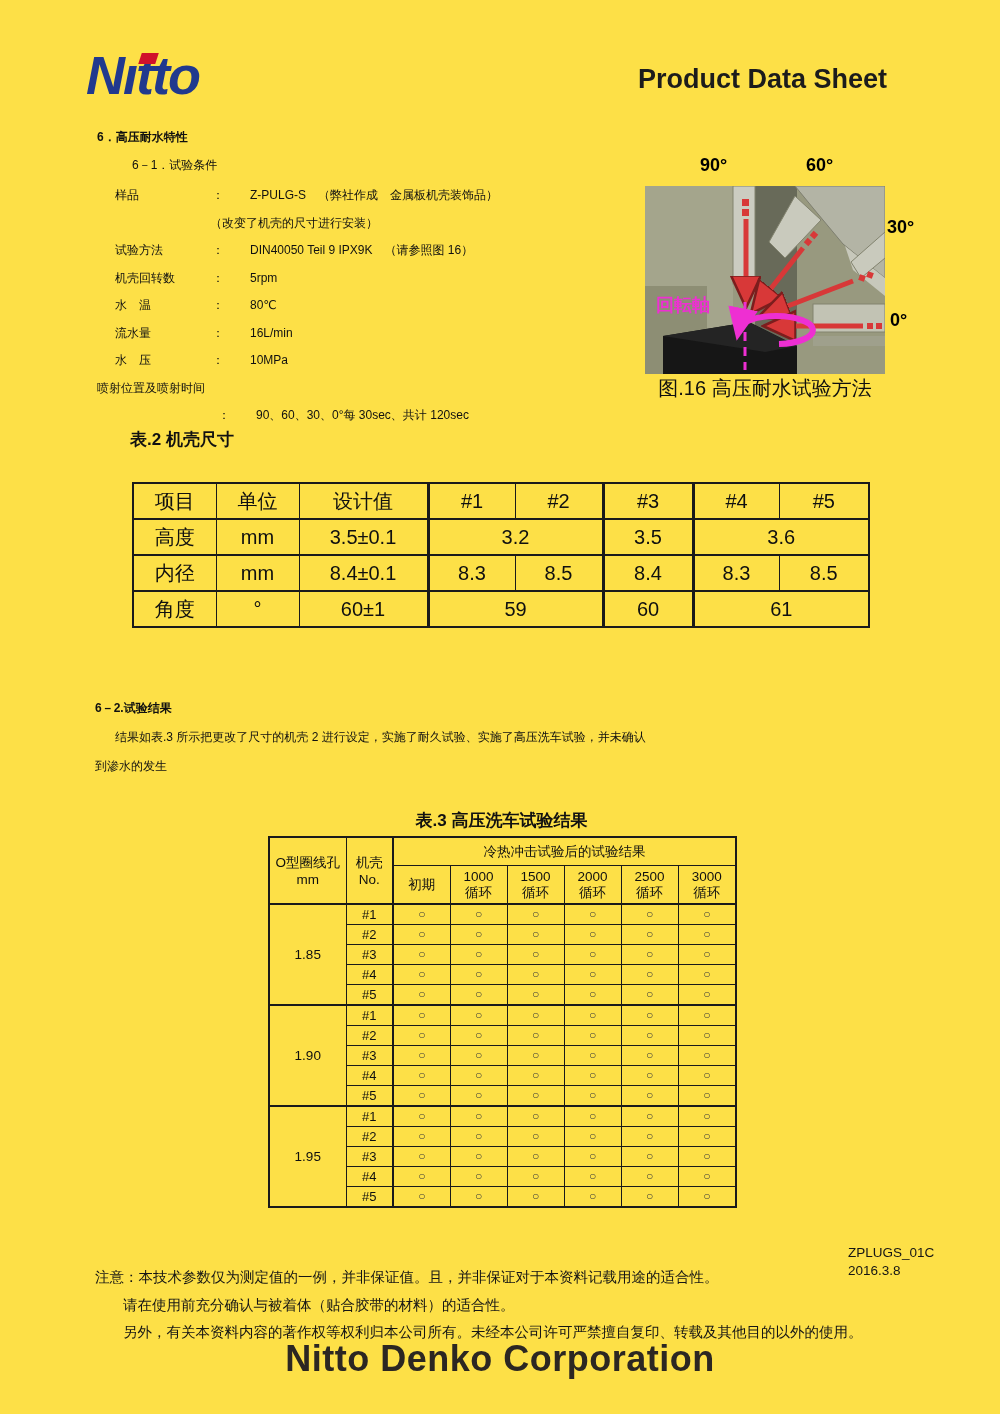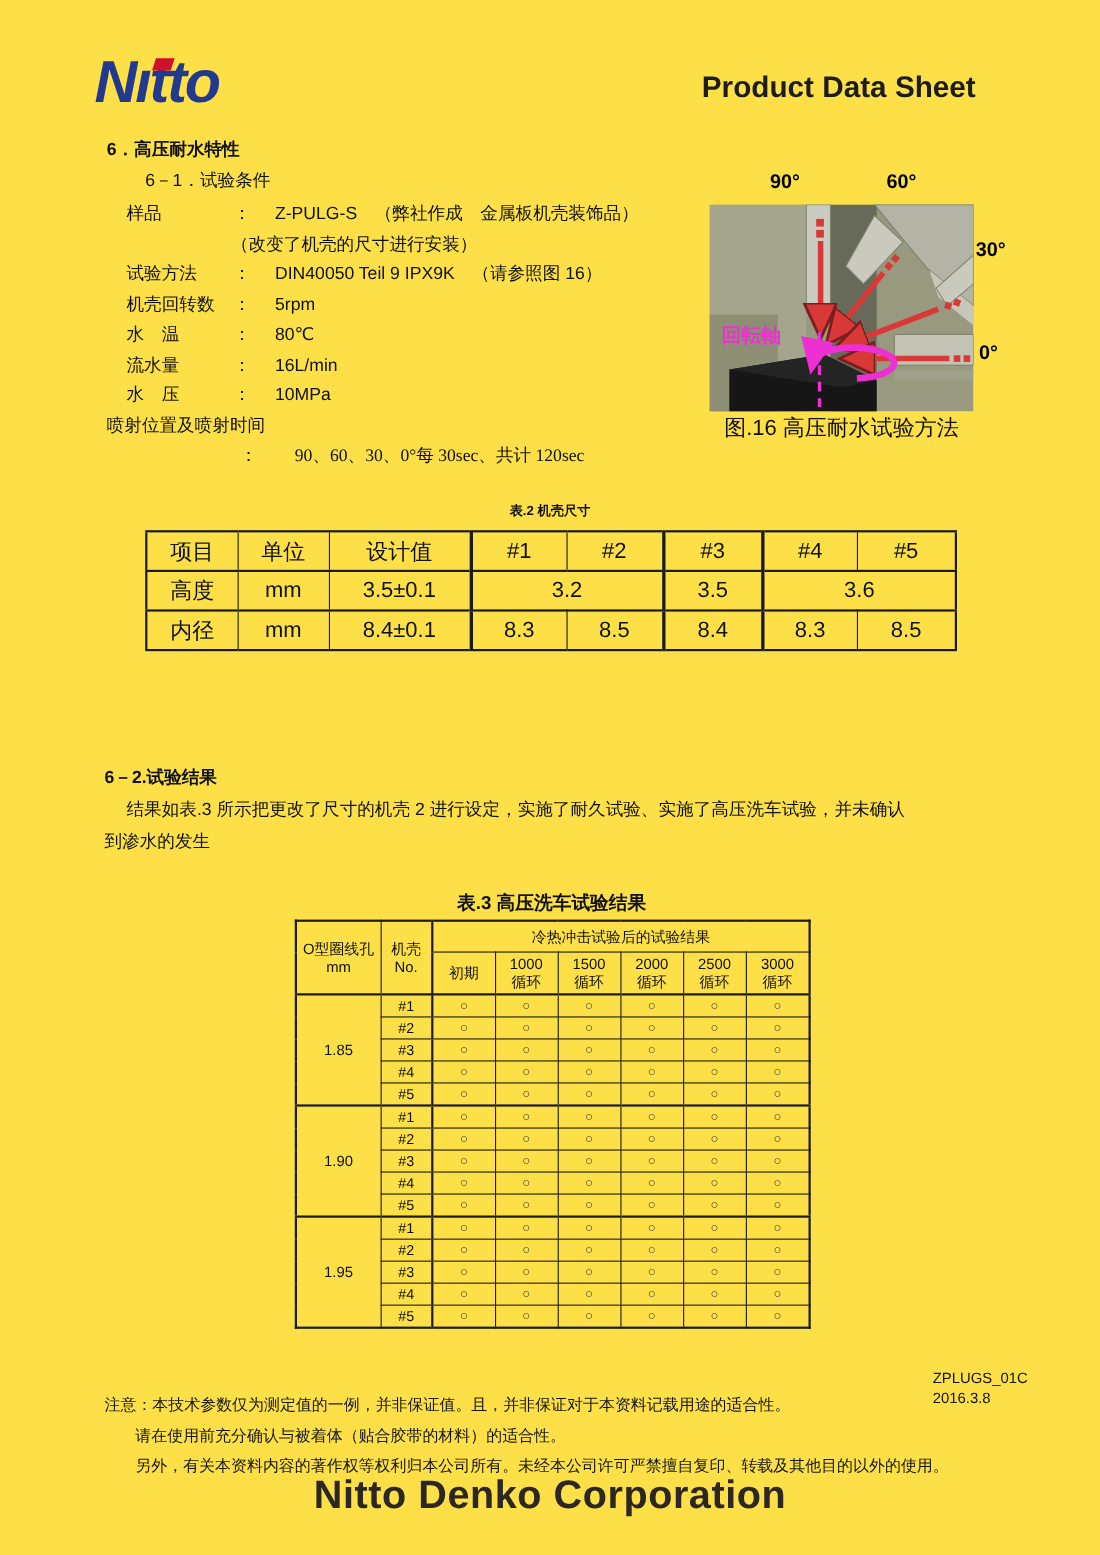--- a/index.html
+++ b/index.html
@@ -7,37 +7,37 @@
         font-family:"Liberation Sans","DejaVu Sans",sans-serif;color:#111;overflow:hidden;}
   .abs{position:absolute;}
 
   
   .logo{left:86px;top:48px;font-size:54px;font-weight:bold;font-style:italic;
         color:#21398e;letter-spacing:-2px;line-height:1;}
   .logo-dot{left:140px;top:53px;width:17px;height:11px;background:#d0112b;transform:skewX(-18deg);}
   .pds-title{left:638px;top:64px;font-size:27px;font-weight:bold;color:#1c1c1c;letter-spacing:0px;}
 
   
-  .h17{font-size:16px;line-height:20px;color:#101010;}
+  .h17{font-size:12px;line-height:20px;color:#101010;}
   .cond-row{left:115px;display:flex;}
   .c-label{width:97px;flex:0 0 97px;}
   .c-colon{width:38px;flex:0 0 38px;}
   .c-value{white-space:nowrap;}
 
   
   .fig-photo{left:645px;top:186px;width:240px;height:188px;}
   .angle{font-size:18px;font-weight:bold;color:#000;}
   .fig-caption{left:636px;top:375px;width:258px;text-align:center;font-size:20px;color:#101010;}
 
   
   table{border-collapse:collapse;table-layout:fixed;}
   td,th{padding:0;margin:0;text-align:center;vertical-align:middle;font-weight:normal;color:#101010;}
 
   
-  .t2-title{left:130px;top:456px;width:740px;text-align:center;font-size:12px;font-weight:bold;}
+  .t2-title{left:130px;top:428px;width:740px;font-size:17px;font-weight:bold;}
   .t2{left:132px;top:482px;}
   .t2 table{width:736px;border:2.5px solid #1a1a1a;}
   .t2 td{border:1px solid #1a1a1a;border-top-width:2px;border-bottom-width:2px;
          height:34px;font-size:20px;}
   .t2 td.thick-l{border-left-width:3px;}
 
   
   .t3-title{left:268px;top:809px;width:467px;text-align:center;font-size:17px;font-weight:bold;}
   .t3{left:268px;top:836px;}
   .t3 table{width:467px;border:2.5px solid #1a1a1a;}
@@ -96,21 +96,21 @@
       <span class="c-value">16L/min</span>
   </div>
   <div class="abs h17 cond-row" style="top:350px;">
     <span class="c-label">水　压</span>
       <span class="c-colon">：</span>
       <span class="c-value">10MPa</span>
   </div>
   <div class="abs h17" style="left:97px;top:378px;">喷射位置及喷射时间</div>
   <div class="abs h17 cond-row" style="left:218px;top:405px;">
     <span class="c-colon">：</span>
-      <span class="c-value" style="margin-left:12px;font-family:Liberation Serif, serif;">90、60、30、0°每 30sec、共计 120sec</span>
+      <span class="c-value" style="">90、60、30、0°每 30sec、共计 120sec</span>
   </div>
 
   <div class="abs angle" style="left:700px;top:155px;">90°</div>
   <div class="abs angle" style="left:806px;top:155px;">60°</div>
   <div class="abs angle" style="left:887px;top:217px;">30°</div>
   <div class="abs angle" style="left:890px;top:310px;">0°</div>
 
   <div class="abs fig-photo">
     <svg width="240" height="188" viewBox="0 0 240 188" xmlns="http://www.w3.org/2000/svg">
       <defs>
@@ -190,20 +190,28 @@
           <tr>
             <td>内径</td>
             <td>mm</td>
             <td>8.4±0.1</td>
             <td class="thick-l">8.3</td>
             <td>8.5</td>
             <td class="thick-l">8.4</td>
             <td class="thick-l">8.3</td>
             <td>8.5</td>
           </tr>
+          <tr>
+            <td>角度</td>
+            <td>°</td>
+            <td>60±1</td>
+            <td colspan="2" class="thick-l">59</td>
+            <td class="thick-l">60</td>
+            <td colspan="2" class="thick-l">61</td>
+          </tr>
         </tbody>
     </table>
   </div>
 
   <div class="abs h17" style="left:95px;top:698px;font-weight:bold;">6－2.试验结果</div>
   <div class="abs h17" style="left:115px;top:727px;">结果如表.3 所示把更改了尺寸的机壳 2 进行设定，实施了耐久试验、实施了高压洗车试验，并未确认</div>
   <div class="abs h17" style="left:95px;top:756px;">到渗水的发生</div>
 
   <div class="abs t3-title">表.3  高压洗车试验结果</div>
   <div class="abs t3">

